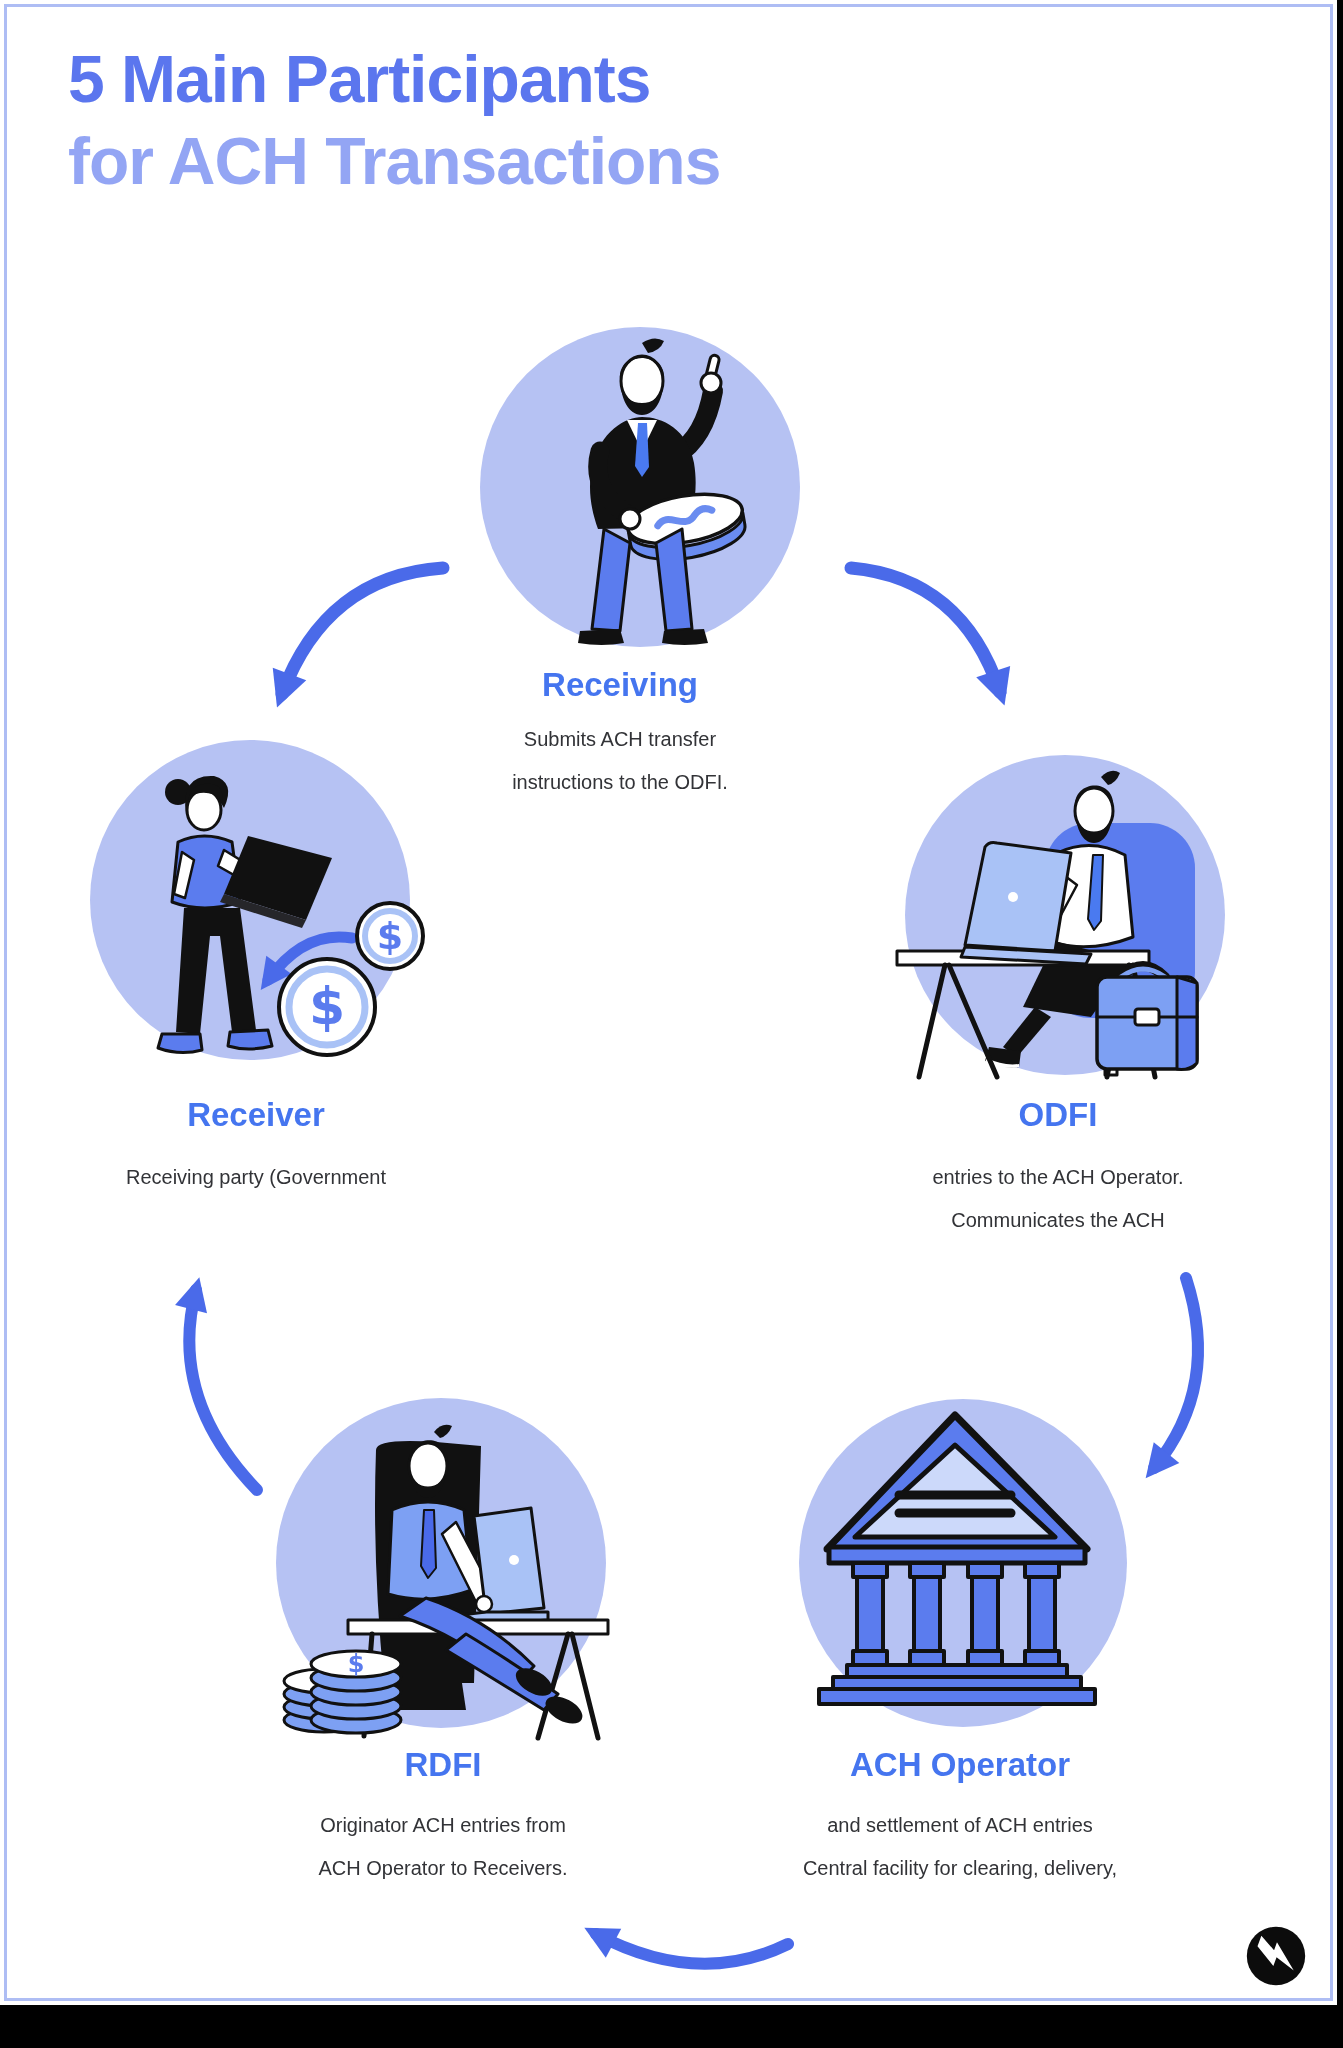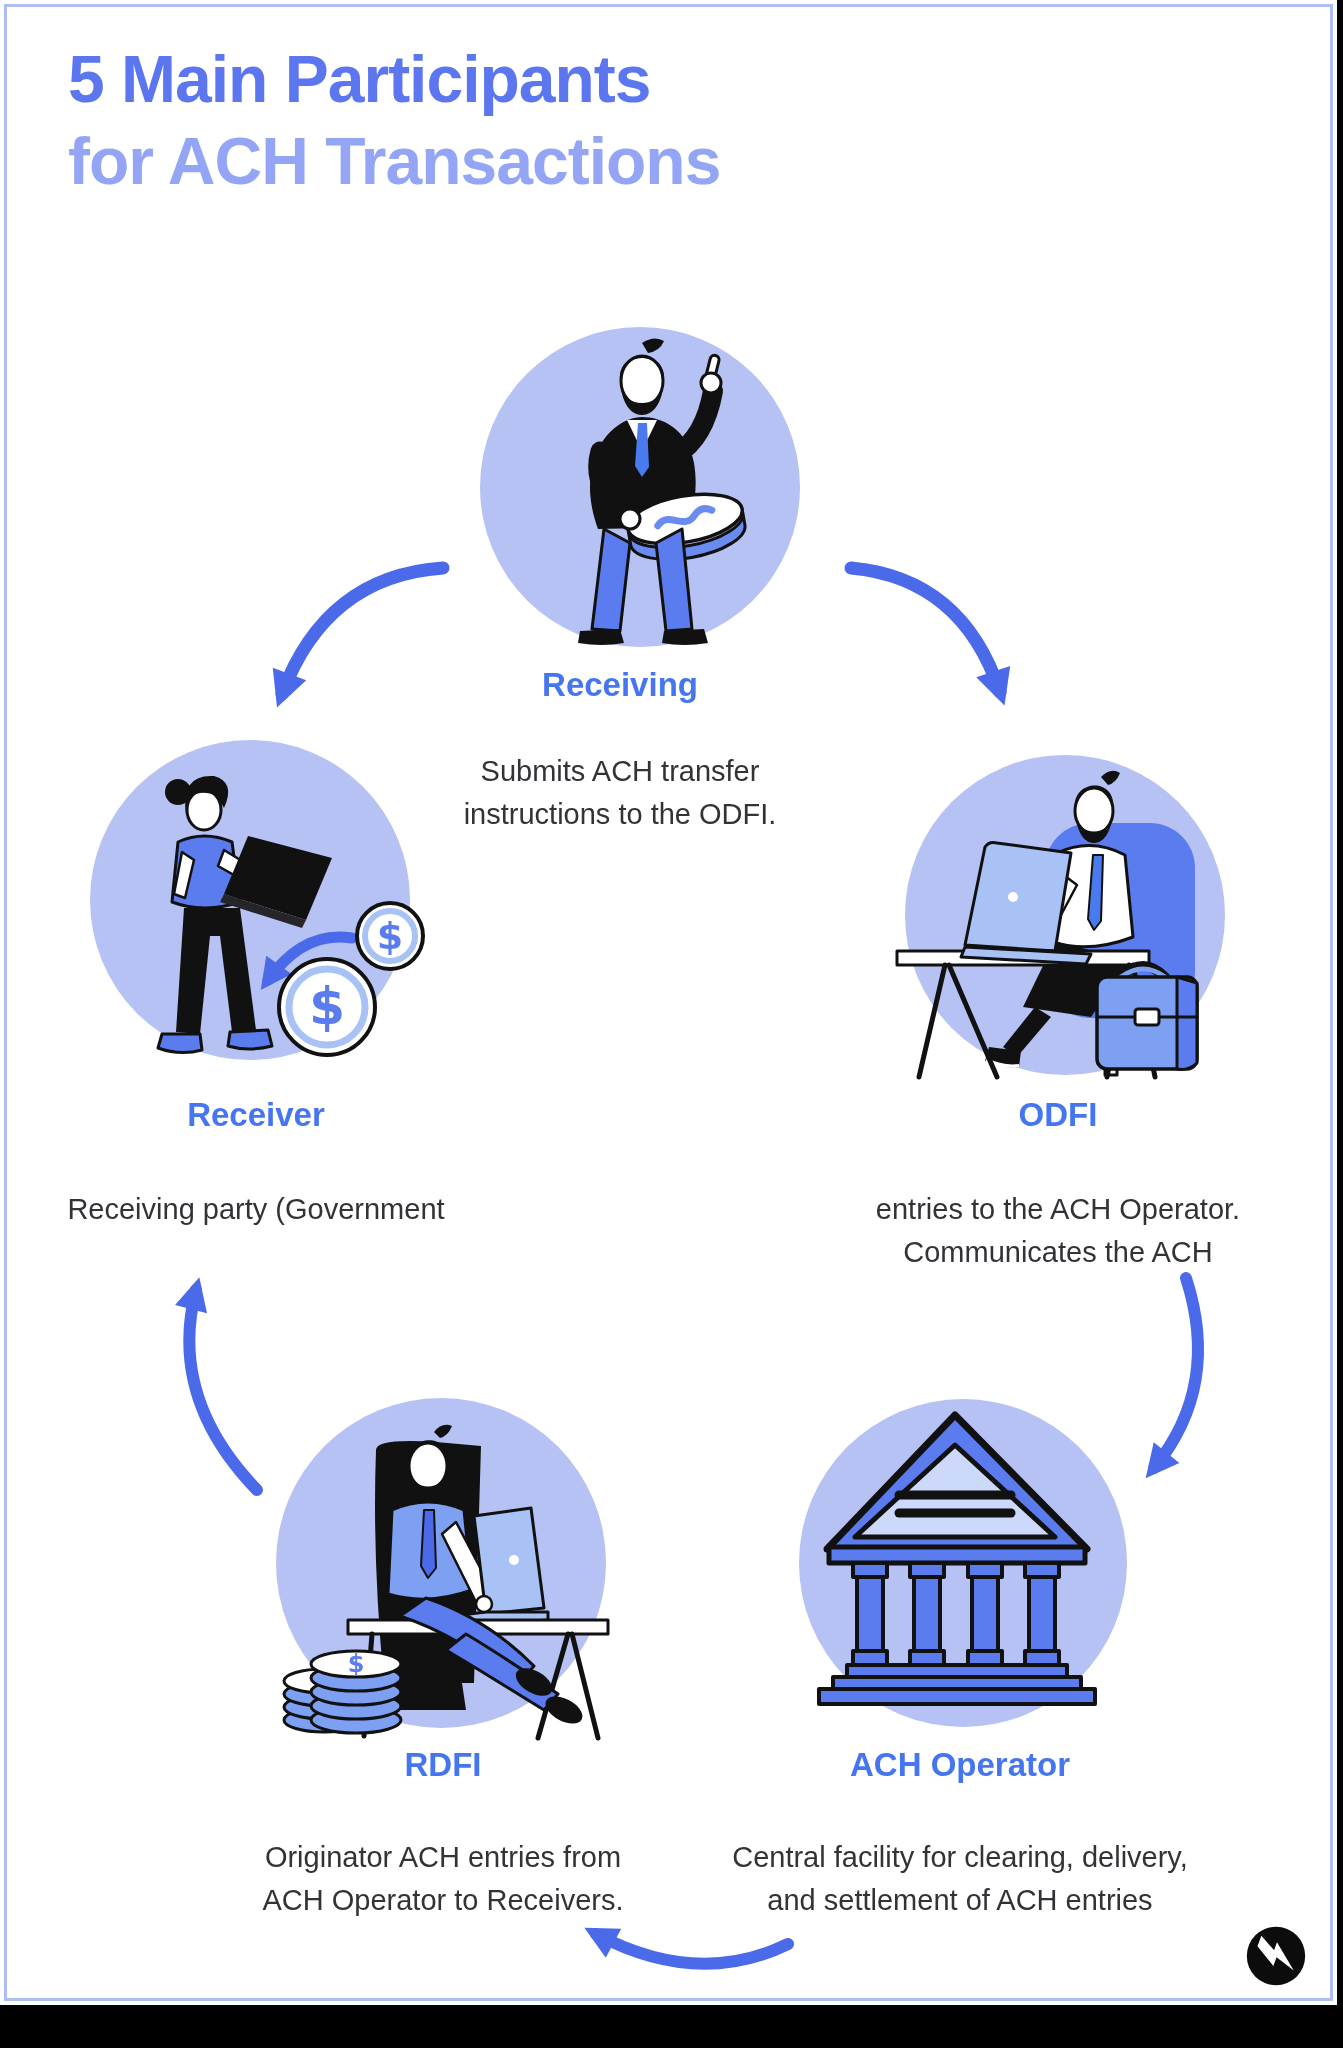--- a/index.html
+++ b/index.html
@@ -6,21 +6,21 @@
     font-family:"Liberation Sans",sans-serif;position:relative;}
   .card{position:absolute;left:0;top:0;width:1337px;height:2005px;background:#fff;}
   .card::after{content:"";position:absolute;inset:4px;border:3px solid #aebdf4;pointer-events:none;}
   .title{position:absolute;left:68px;top:38px;font-weight:700;font-size:66px;line-height:82px;letter-spacing:-1px;}
   .title .l1{color:#5b76ee;}
   .title .l2{color:#93a5f4;}
   .circle{position:absolute;border-radius:50%;background:#b6c2f3;}
   .illus{position:absolute;}
   svg{overflow:visible;display:block;}
   .node-label{position:absolute;text-align:center;font-size:33px;font-weight:700;color:#4575ef;white-space:nowrap;}
-  .node-desc{position:absolute;text-align:center;font-size:29px;line-height:43px;color:#323337;white-space:nowrap;margin-top:32px;}
+  .node-desc{position:absolute;text-align:center;font-size:20px;line-height:43px;color:#323337;white-space:nowrap;}
   #lbl-originator{left:420px;top:666px;width:400px;}
   #desc-originator{left:408px;top:718px;width:424px;}
   #lbl-receiver{left:56px;top:1096px;width:400px;}
   #desc-receiver{left:26px;top:1156px;width:460px;}
   #lbl-odfi{left:858px;top:1096px;width:400px;}
   #desc-odfi{left:828px;top:1156px;width:460px;}
   #lbl-rdfi{left:243px;top:1746px;width:400px;}
   #desc-rdfi{left:213px;top:1804px;width:460px;}
   #lbl-ach{left:760px;top:1746px;width:400px;}
   #desc-ach{left:710px;top:1804px;width:500px;}
@@ -231,22 +231,22 @@
             <rect x="226" y="252" width="34" height="14"></rect>
         </g>
         <rect x="48" y="266" width="220" height="12" fill="#5b7cee" stroke-width="4"></rect>
         <rect x="34" y="278" width="248" height="12" fill="#5b7cee" stroke-width="4"></rect>
         <rect x="20" y="290" width="276" height="15" fill="#5b7cee" stroke-width="4"></rect>
       </g>
     </svg>
   </div>
   <div class="node-label" id="lbl-ach">ACH Operator</div>
   <div class="node-desc" id="desc-ach">
+    <div>and settlement of ACH entries</div>
     <div>Central facility for clearing, delivery,</div>
-    <div>and settlement of ACH entries</div>
   </div>
 
   <div id="logo">
     <svg width="64" height="64" viewBox="-34 -34 68 68">
       <circle r="31" fill="#0c0c0c"></circle>
       <g transform="rotate(-70)">
         <path d="M3 -22 L15 -22 L5 -4 L14 -4 L-8 23 L-1 1 L-11 1 Z" fill="#fff"></path>
       </g>
     </svg>
   </div>

